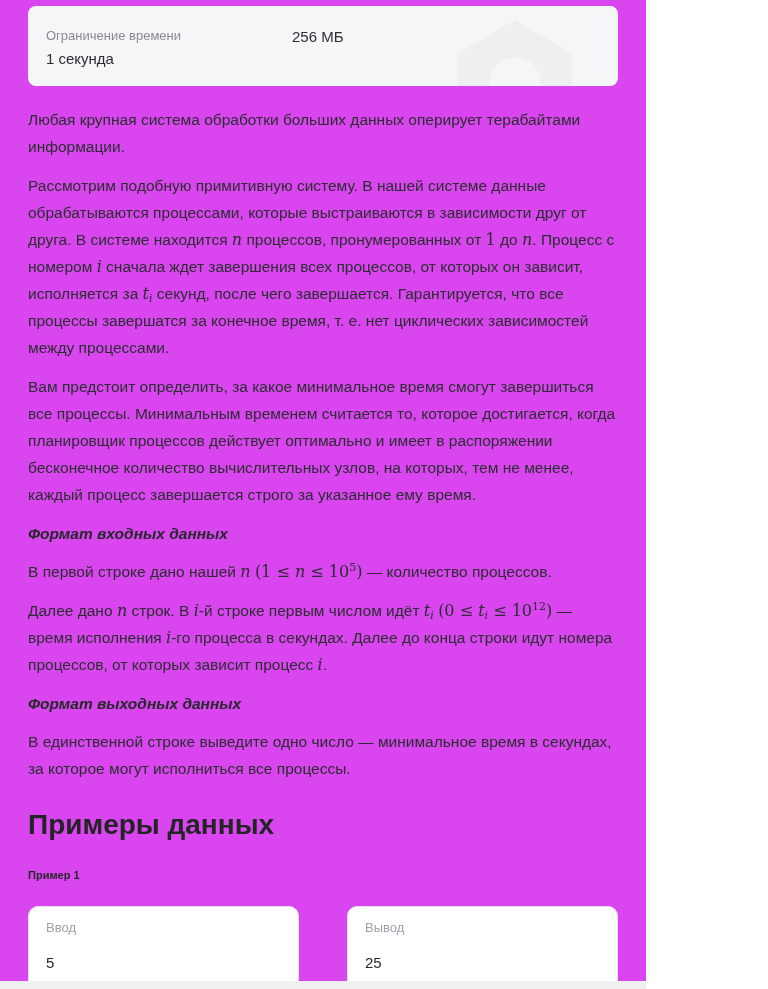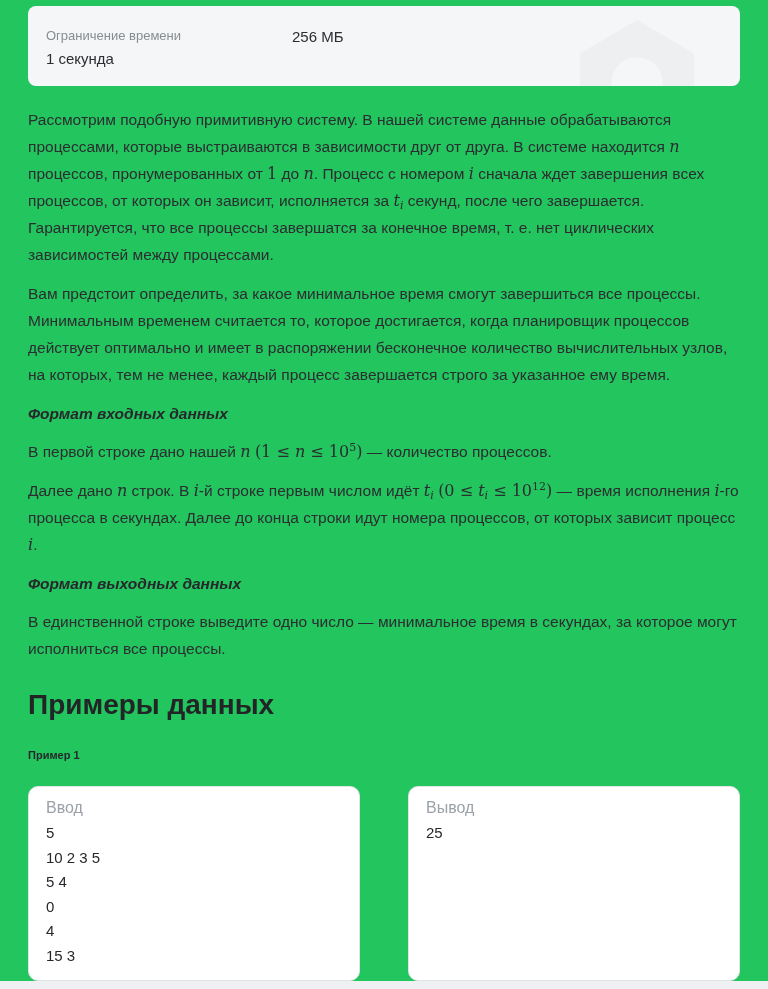--- a/index.html
+++ b/index.html
@@ -2,21 +2,21 @@
 <html lang="ru" style="--card_bg: #f5f6f7; --watermark: #edeff1; --text: #2b2d30; --muted: #878c92; --border: #e2e5e8; --strip: #eef0f1;"><head>
 <meta charset="utf-8">
 <style>
   :root{
     --card_bg:#f5f6f7; --watermark:#edeff1; --text:#2b2d30; --muted:#878c92;
     --border:#e2e5e8; --strip:#eef0f1;
   }
   *{margin:0;padding:0;box-sizing:border-box;}
   html,body{background:#fff;}
   body{font-family:"Liberation Sans","DejaVu Sans",sans-serif;color:var(--text);}
-  .page{position:relative;width:768px;height:989px;background:#22c55e;overflow:hidden;}
+  .page{position:relative;width:646px;height:989px;background:#d946ef;overflow:hidden;}
 
   
   .limits-card{position:relative;margin:6px 28px 0;height:80px;border-radius:8px;
     background:var(--card_bg);overflow:hidden;display:flex;padding:21px 18px 0;}
   .limit{width:246px;}
   .limit-label{font-size:13px;line-height:17px;color:var(--muted);margin-bottom:5px;}
   .limit-value{font-size:15px;line-height:20px;color:var(--text);}
   .watermark{position:absolute;top:8px;right:40px;width:126px;height:126px;pointer-events:none;}
 
   
@@ -30,21 +30,21 @@
   sup.seg-sup{font-family:"DejaVu Serif","Liberation Serif",serif;
     font-size:11px;vertical-align:6px;line-height:0;}
   h3.fmt{font-size:15.5px;line-height:24px;font-weight:700;margin:14px 0 0;color:#26282b;font-style:italic;}
   h2.examples{font-size:28px;line-height:30px;font-weight:700;margin:28px 0 16px;color:#222426;}
   h4.example-title{font-size:11px;line-height:22px;font-weight:700;margin:24px 0 0;color:#26282b;}
 
   
   .samples{display:grid;grid-template-columns:1fr 1fr;gap:48px;margin-top:20px;}
   .sample-box{border:1px solid var(--border);border-radius:10px;padding:12px 17px 12px;
     background:#fff;min-height:171px;}
-  .sample-label{font-size:16px;line-height:18px;color:#9ba1a8;margin-bottom:4px;}
+  .sample-label{font-size:13px;line-height:18px;color:#9ba1a8;margin-bottom:14px;}
   .sample-lines div{font-size:15px;line-height:24.5px;color:#26282b;white-space:pre;}
 
   .bottom-strip{position:absolute;left:0;right:0;bottom:0;height:8px;background:var(--strip);}
 </style>
 </head>
 <body>
 
 <div class="page">
 
   <div class="limits-card">
@@ -54,20 +54,21 @@
     </div>
     <div class="limit">
       <div class="limit-value">256 МБ</div>
     </div>
     <svg class="watermark" viewBox="0 0 128 128" aria-hidden="true">
       <path fill="#edeff1" fill-rule="evenodd" d="M64 6 L122 40 L122 128 L6 128 L6 40 Z M64 44 a26 26 0 1 0 0.01 0 Z"></path>
     </svg>
   </div>
 
   <div class="content">
+    <p><span class="seg-t">Любая крупная система обработки больших данных оперирует терабайтами информации.</span></p>
     <p><span class="seg-t">Рассмотрим подобную примитивную систему. В нашей системе данные обрабатываются процессами, которые выстраиваются в зависимости друг от друга. В системе находится </span><span class="seg-m">n</span><span class="seg-t"> процессов, пронумерованных от </span><span class="seg-r">1</span><span class="seg-t"> до </span><span class="seg-m">n</span><span class="seg-t">. Процесс с номером </span><span class="seg-m">i</span><span class="seg-t"> сначала ждет завершения всех процессов, от которых он зависит, исполняется за </span><span class="seg-m">t</span><sub class="seg-sub">i</sub><span class="seg-t"> секунд, после чего завершается. Гарантируется, что все процессы завершатся за конечное время, т. е. нет циклических зависимостей между процессами.</span></p>
     <p><span class="seg-t">Вам предстоит определить, за какое минимальное время смогут завершиться все процессы. Минимальным временем считается то, которое достигается, когда планировщик процессов действует оптимально и имеет в распоряжении бесконечное количество вычислительных узлов, на которых, тем не менее, каждый процесс завершается строго за указанное ему время.</span></p>
 
     <h3 class="fmt">Формат входных данных</h3>
     <p><span class="seg-t">В первой строке дано нашей </span><span class="seg-m">n</span><span class="seg-t"> </span><span class="seg-r">(1 ≤ </span><span class="seg-m">n</span><span class="seg-r"> ≤ 10</span><sup class="seg-sup">5</sup><span class="seg-r">)</span><span class="seg-t"> — количество процессов.</span></p>
     <p><span class="seg-t">Далее дано </span><span class="seg-m">n</span><span class="seg-t"> строк. В </span><span class="seg-m">i</span><span class="seg-t">-й строке первым числом идёт </span><span class="seg-m">t</span><sub class="seg-sub">i</sub><span class="seg-t"> </span><span class="seg-r">(0 ≤ </span><span class="seg-m">t</span><sub class="seg-sub">i</sub><span class="seg-r"> ≤ 10</span><sup class="seg-sup">12</sup><span class="seg-r">)</span><span class="seg-t"> — время исполнения </span><span class="seg-m">i</span><span class="seg-t">-го процесса в секундах. Далее до конца строки идут номера процессов, от которых зависит процесс </span><span class="seg-m">i</span><span class="seg-t">.</span></p>
 
     <h3 class="fmt">Формат выходных данных</h3>
     <p><span class="seg-t">В единственной строке выведите одно число — минимальное время в секундах, за которое могут исполниться все процессы.</span></p>
 

